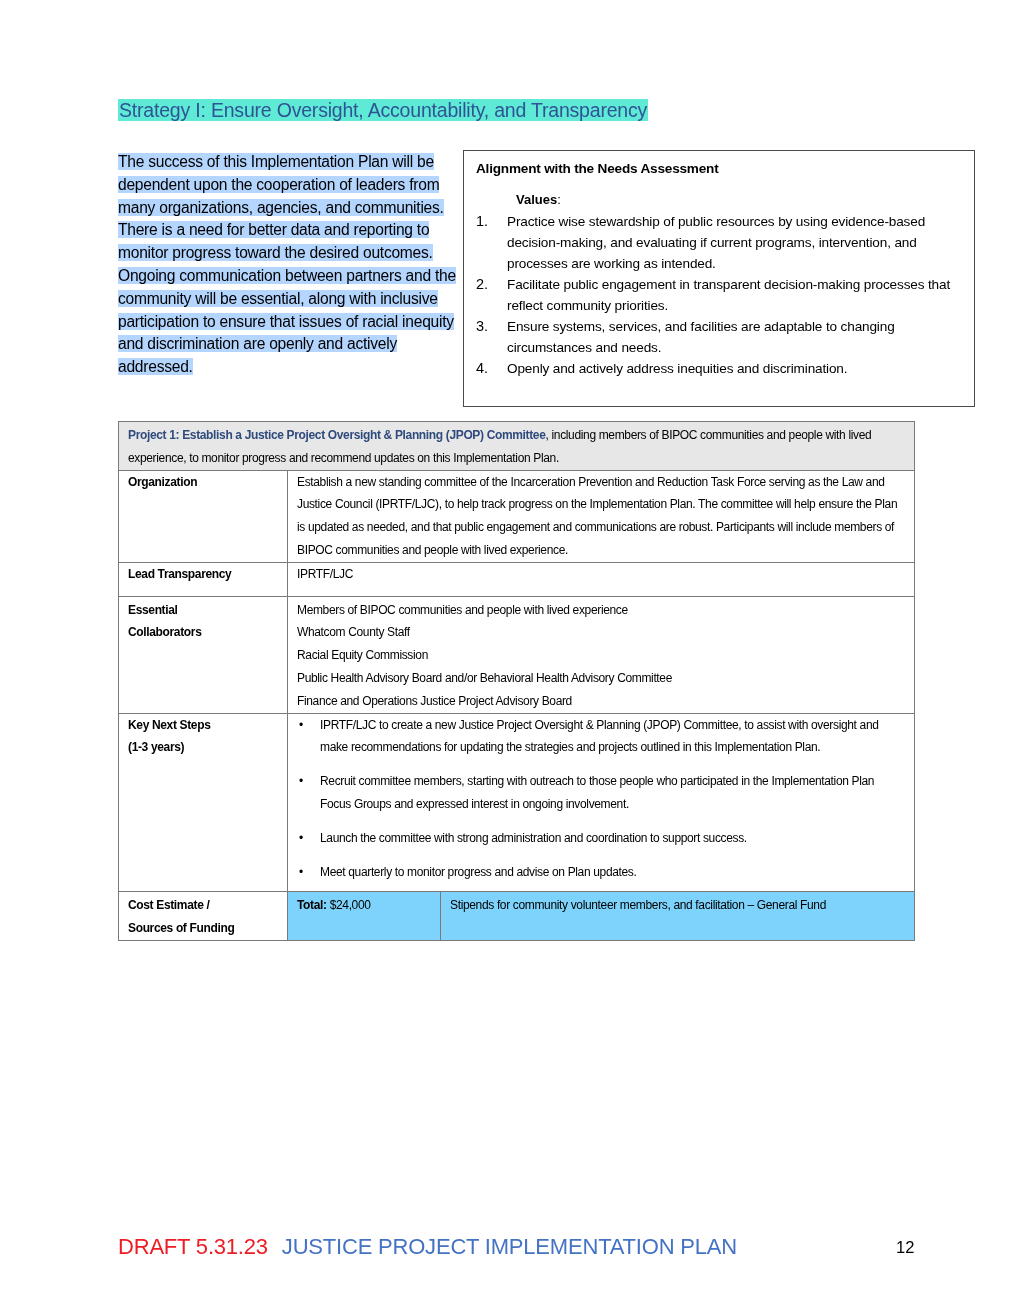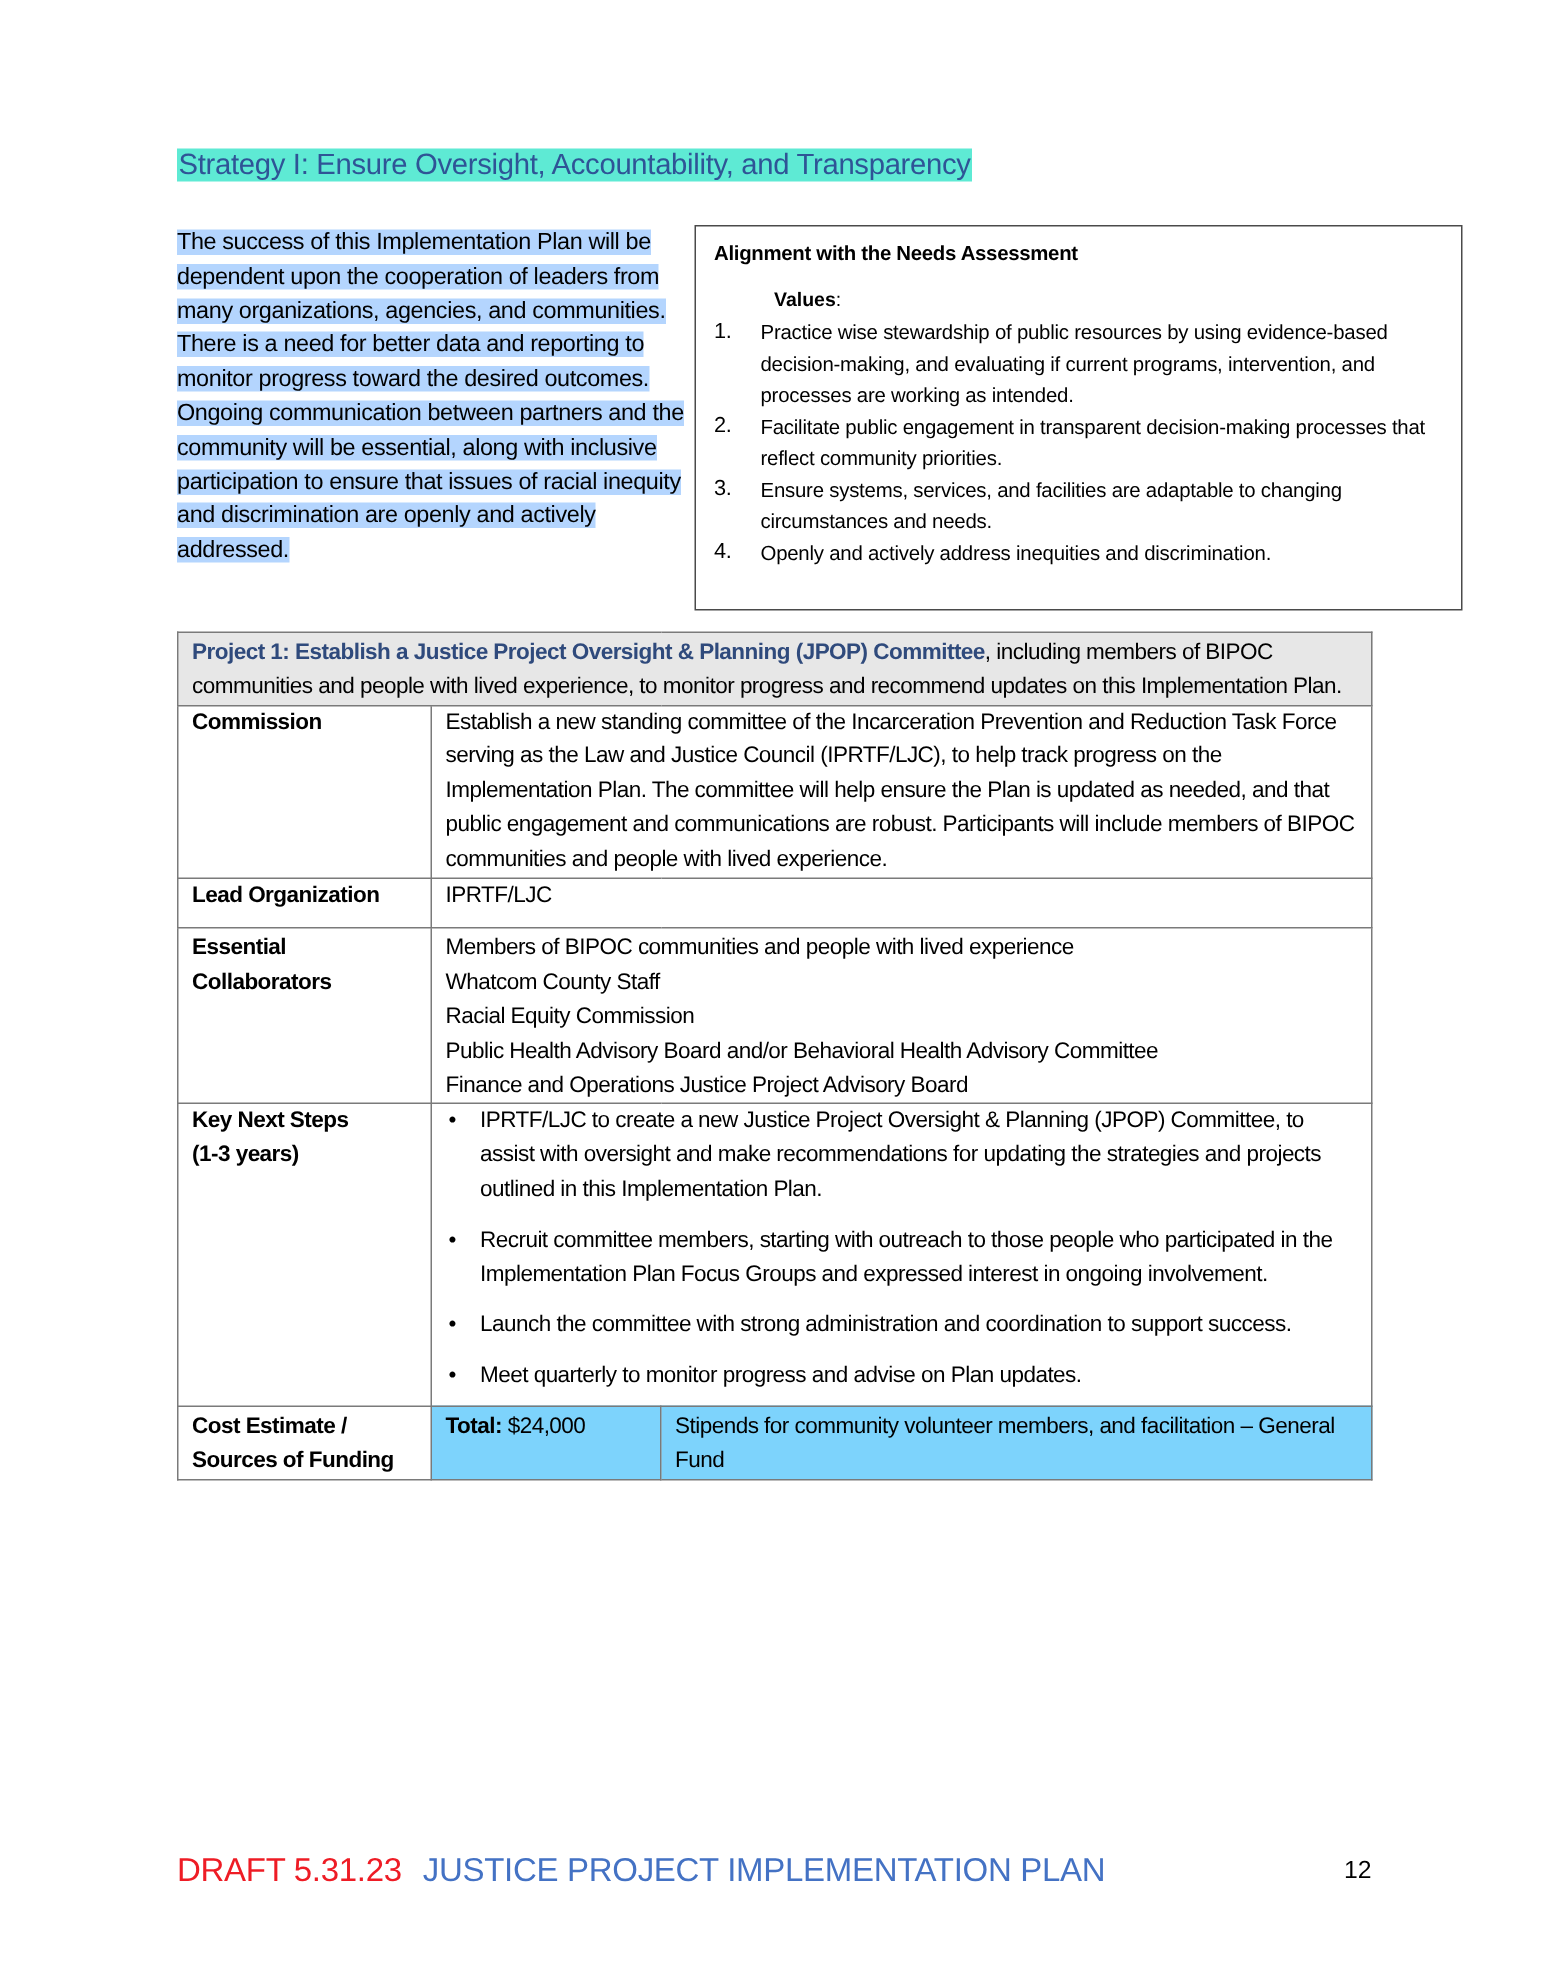--- a/index.html
+++ b/index.html
@@ -18,21 +18,21 @@
                border: 1.5px solid #4a4a4a; box-sizing: border-box; padding: 9px 12px 0 12px; }
   .align-box .ah { font-weight: bold; font-size: 13.6px; line-height: 18px; letter-spacing: -0.2px; }
   .align-box .vh { font-size: 13px; line-height: 18px; margin-top: 13px; margin-left: 40px; }
   .align-box .vh b { font-weight: bold; }
   .align-box ol { list-style: none; margin: 2px 0 0 0; padding: 0; }
   .align-box li { display: flex; font-size: 13.6px; line-height: 21px; letter-spacing: -0.15px; }
   .align-box li .num { width: 31px; flex: none; font-size: 14.5px; }
   .align-box li .txt { flex: 1; }
 
   table.proj { position: absolute; left: 118px; top: 421px; width: 797px; border-collapse: collapse;
-               font-size: 15px; line-height: 22.8px; letter-spacing: -0.35px; }
+               font-size: 12px; line-height: 22.8px; letter-spacing: -0.35px; }
   table.proj td { border: 1px solid #7a7a7a; vertical-align: top; padding: 0 9px; }
   table.proj td.head { background: #e7e7e7; padding: 2px 9px 0 9px; }
   .proj-title { color: #2f4a7c; font-weight: bold; }
   td.label { width: 150px; font-weight: bold; }
   td.gray { background: #7dd3fc; }
   ul.steps { list-style: none; margin: 0; padding: 0; }
   ul.steps li { display: flex; margin-bottom: 11px; }
   ul.steps li:last-child { margin-bottom: 0; }
   ul.steps li .bullet { width: 23px; flex: none; padding-left: 2px; box-sizing: border-box; }
 
@@ -74,25 +74,25 @@
       </li>
   </ol>
 </div>
 
 <table class="proj">
   <tbody>
       <tr>
     <td class="head" colspan="3"><span class="proj-title">Project 1: Establish a Justice Project Oversight &amp; Planning (JPOP) Committee</span><span>, including members of BIPOC communities and people with lived experience, to monitor progress and recommend updates on this Implementation Plan.</span></td>
   </tr>
   <tr>
-    <td class="label">Commission</td>
+    <td class="label">Organization</td>
     <td colspan="2">Establish a new standing committee of the Incarceration Prevention and Reduction Task Force serving as the Law and Justice Council (IPRTF/LJC), to help track progress on the Implementation Plan. The committee will help ensure the Plan is updated as needed, and that public engagement and communications are robust. Participants will include members of BIPOC communities and people with lived experience.</td>
   </tr>
   <tr>
-    <td class="label" style="padding-bottom:10px">Lead Organization</td>
+    <td class="label" style="padding-bottom:10px">Lead Transparency</td>
     <td colspan="2">IPRTF/LJC</td>
   </tr>
   <tr>
     <td class="label" style="padding-top:2px">
       <div>Essential</div>
       <div>Collaborators</div>
     </td>
     <td colspan="2" style="padding-top:2px">
       <div>Members of BIPOC communities and people with lived experience</div>
       <div>Whatcom County Staff</div>

